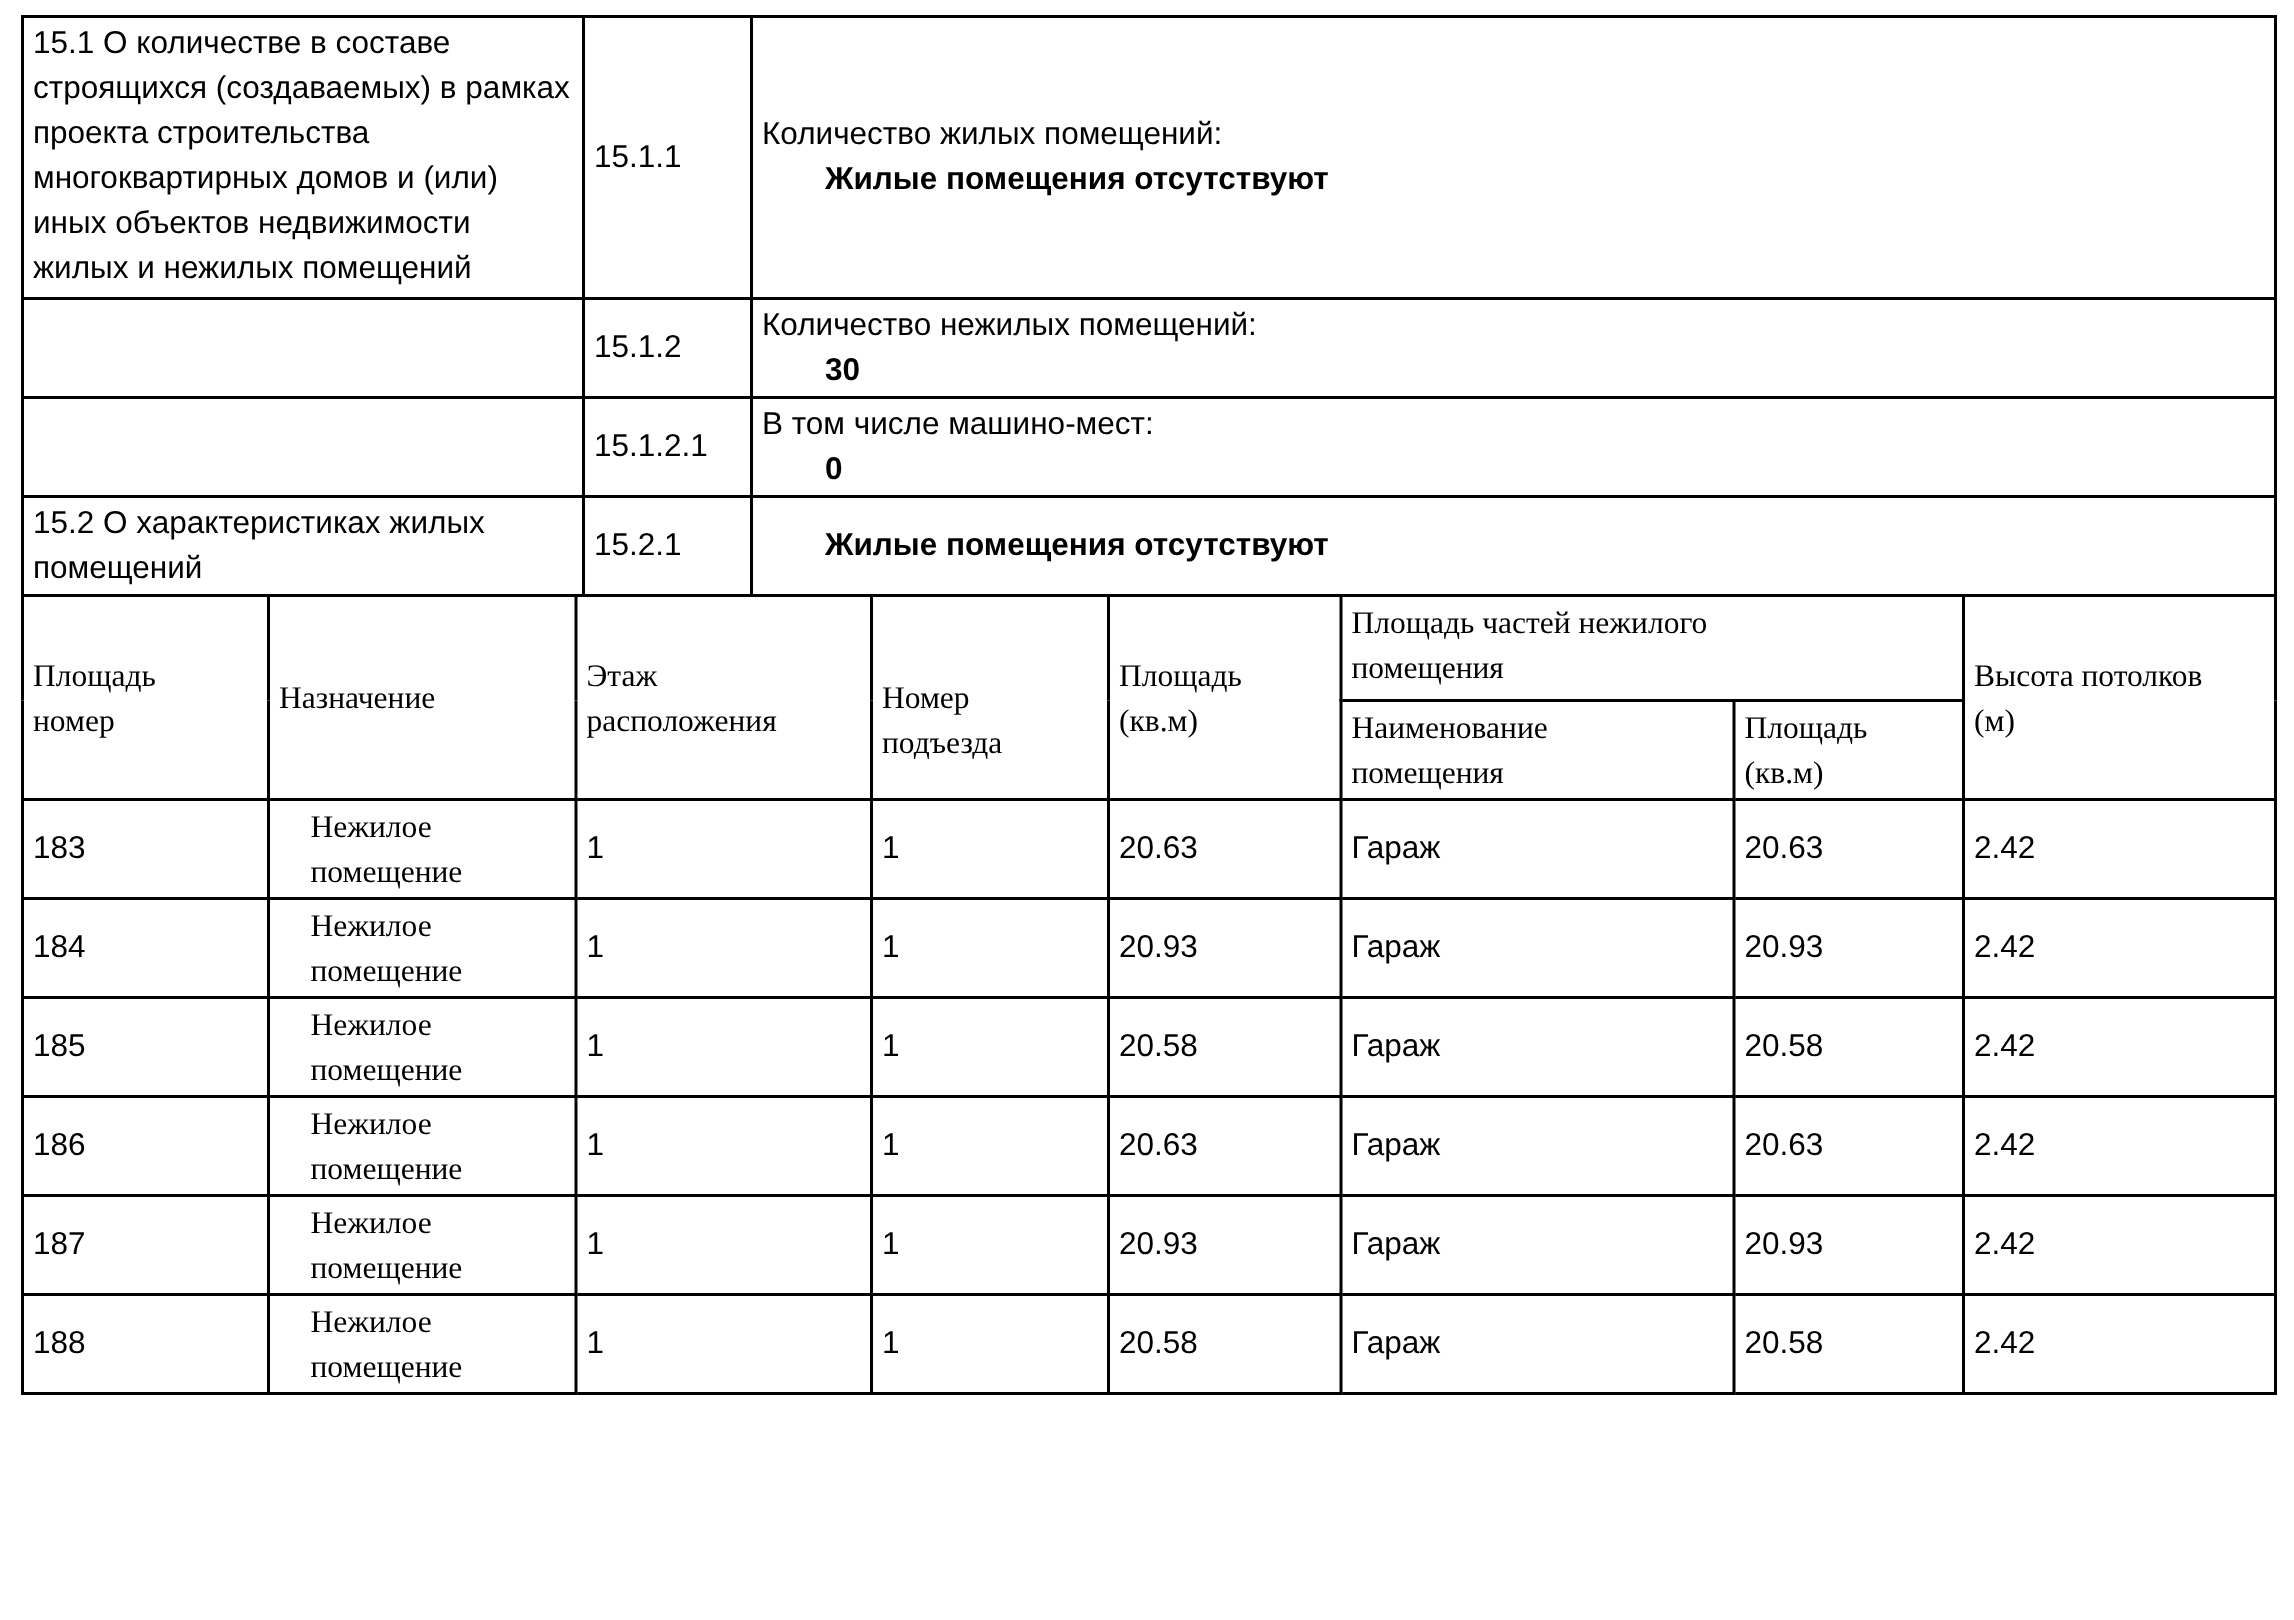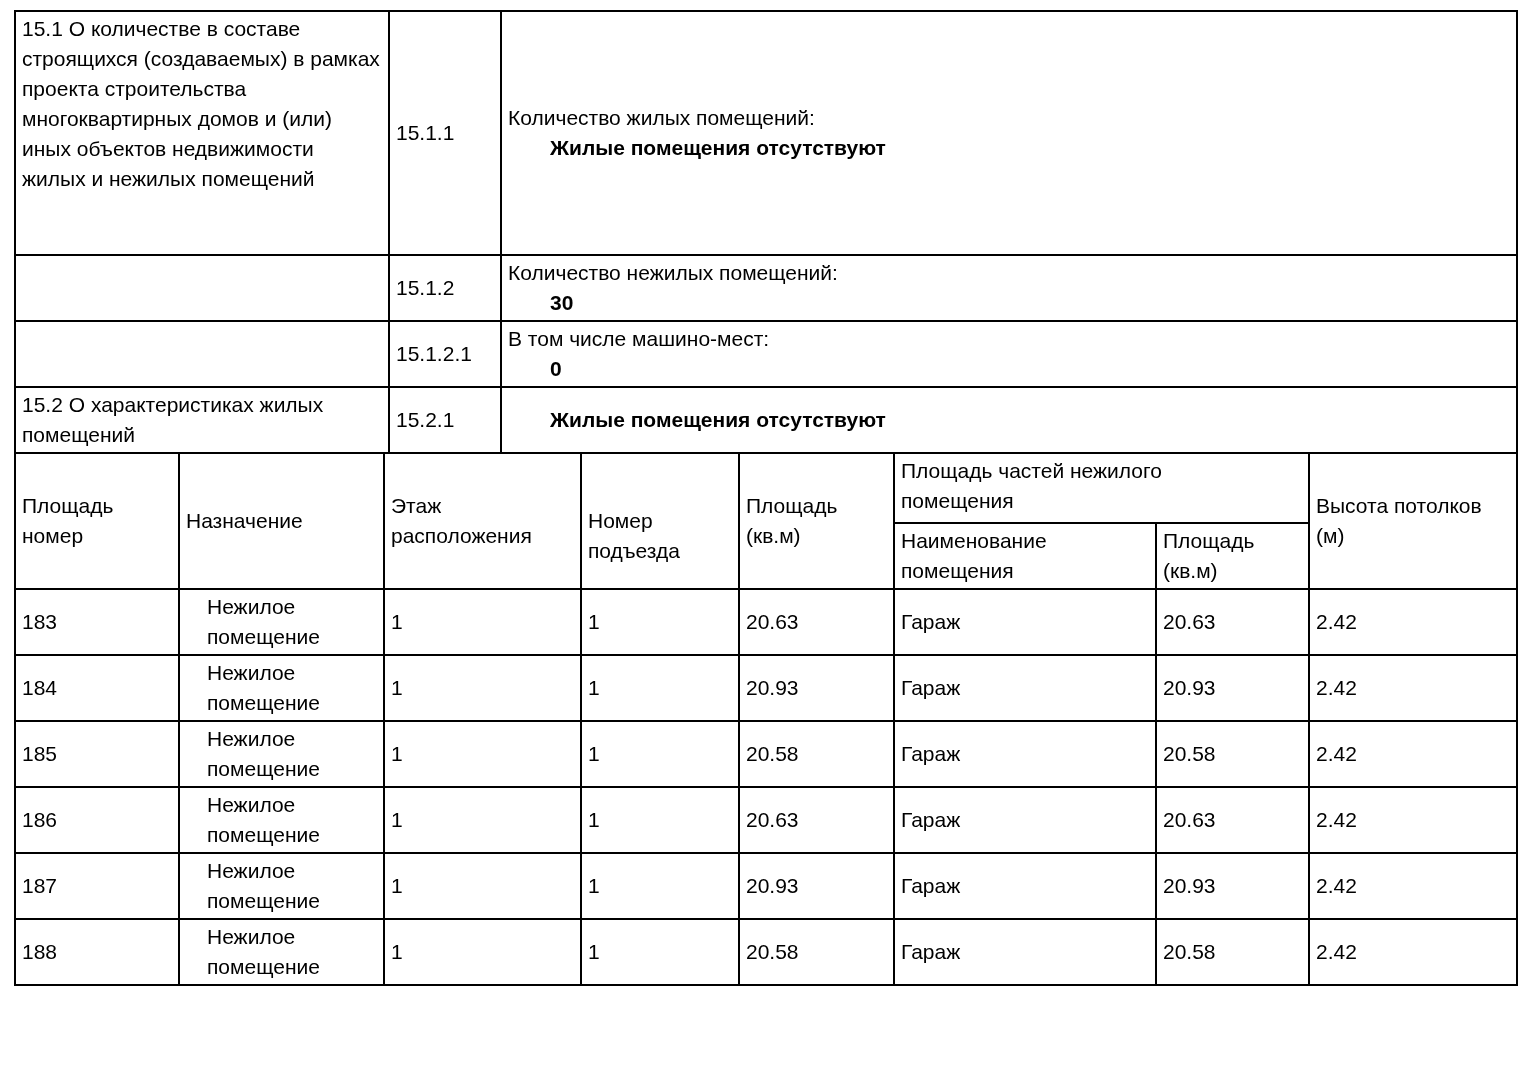--- a/index.html
+++ b/index.html
@@ -29,21 +29,21 @@
     border: 2px solid #000000;
     padding: 2px 6px;
     vertical-align: middle;
     text-align: left;
     font-weight: normal;
     overflow: hidden;
   }
   .va-top { vertical-align: top; }
   .bold { font-weight: bold; margin-left: 42px; }
   .premises { margin-top: -2px; }
-  .cw { display: block; }
+  .cw { display: block; font-family: Liberation Serif, serif; }
   .cw-120 { max-width: 120px; }
   .cw-140 { max-width: 140px; }
   .cw-110 { max-width: 110px; margin-top: 29px; }
   .cw-95  { max-width: 95px; }
   .cw-300 { max-width: 300px; }
   .cw-165 { max-width: 165px; }
   .cw-172 { max-width: 172px; }
   .cw-115 { max-width: 115px; margin-left: 21px; }
 </style>
 </head>
@@ -51,21 +51,21 @@
 
 <div class="page">
 
   <table>
     <colgroup>
       <col style="width:374px">
       <col style="width:112px">
       <col style="width:1016px">
     </colgroup>
     <tbody>
-      <tr style="height:244px">
+      <tr style="height:188px">
         <td class="va-top">15.1 О количестве в составе строящихся (создаваемых) в рамках проекта строительства многоквартирных домов и (или) иных объектов недвижимости жилых и нежилых помещений</td>
         <td>15.1.1</td>
         <td>
           <div>Количество жилых помещений:</div>
           <div class="bold">Жилые помещения отсутствуют</div>
         </td>
       </tr>
       <tr style="height:64px">
         <td></td>
         <td>15.1.2</td>

